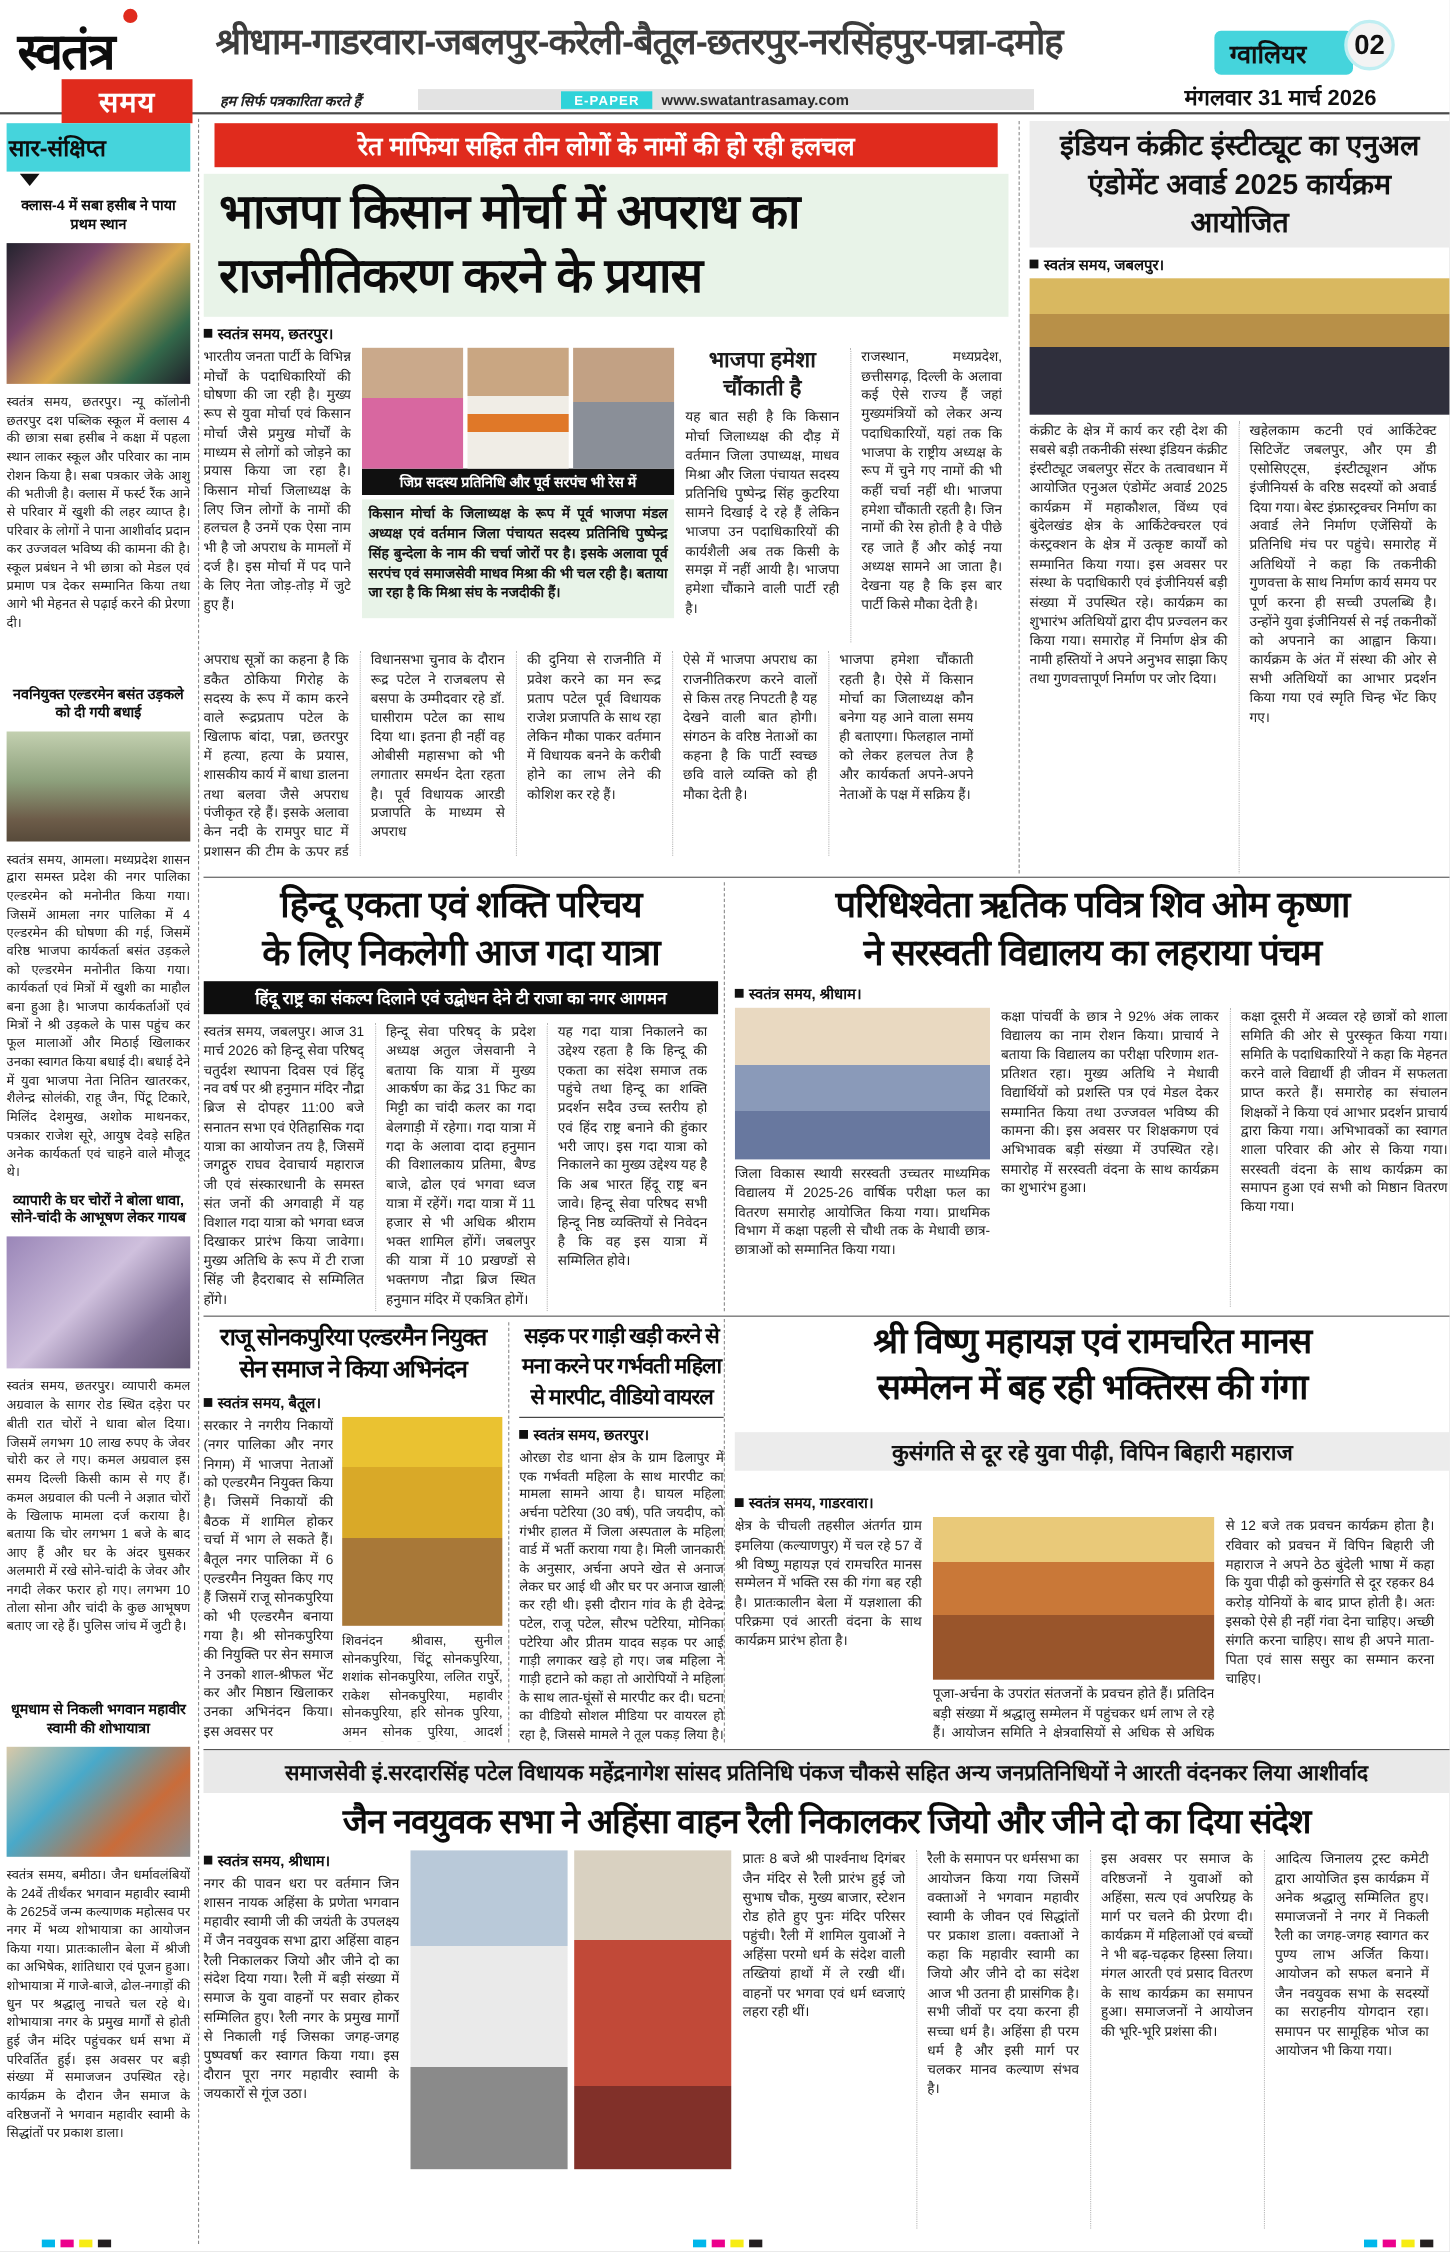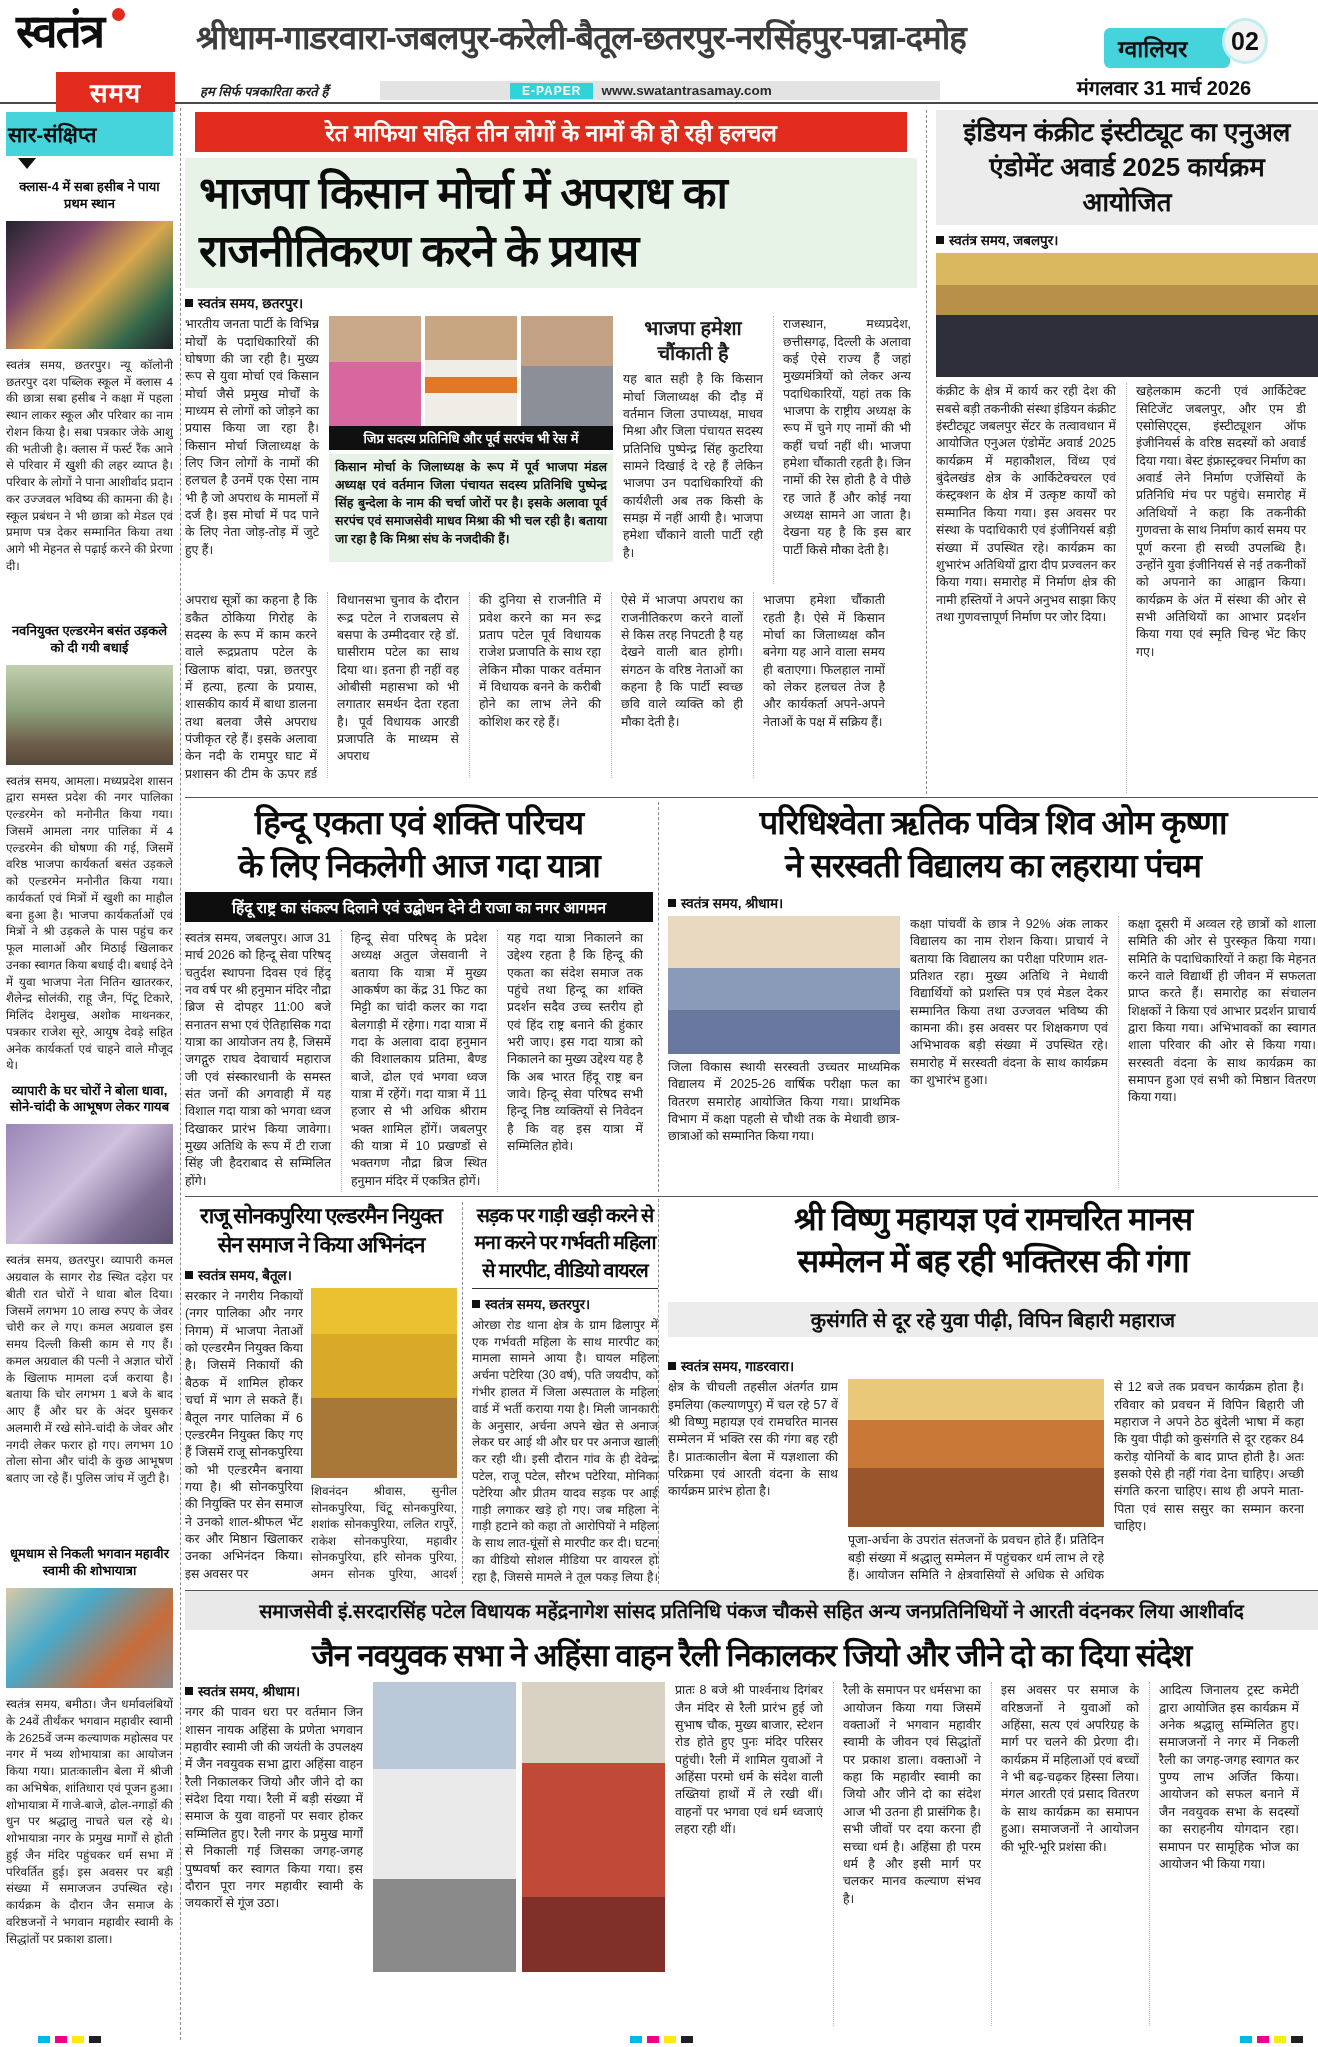--- a/index.html
+++ b/index.html
@@ -3,21 +3,21 @@
 <meta charset="utf-8">
 <style>
   * { margin:0; padding:0; box-sizing:border-box; }
   html,body { background:#cfcfcf; }
   body { font-family:"Liberation Sans","DejaVu Sans",sans-serif; }
   .page { position:relative; width:1318px; height:2047px; background:#ffffff; margin:0 auto; overflow:hidden; color:#1c1c1c; }
 
   
   .masthead { position:absolute; left:0; top:0; width:1318px; height:104px; border-bottom:2px solid #4a4a4a; background:#fff; }
   .logo { position:absolute; left:16px; top:6px; width:166px; height:94px; }
-  .logo-top { font-size:46px; font-weight:800; color:#0d0d0d; letter-spacing:-2px; line-height:1.1; }
+  .logo-top { font-size:46px; font-weight:800; color:#0d0d0d; letter-spacing:-2px; line-height:1.1;margin-top:16px; }
   .logo-dot { position:absolute; left:96px; top:2px; width:13px; height:13px; border-radius:50%; background:#e02b1d; }
   .logo-bottom { position:absolute; left:40px; top:66px; background:#e02b1d; color:#fff; font-weight:800; font-size:26px; padding:2px 34px; letter-spacing:1px; }
   .cities { position:absolute; left:196px; top:14px; width:880px; font-size:33px; font-weight:700; color:#3d3d3d; letter-spacing:-1px; white-space:nowrap; }
   .edition-pill { position:absolute; left:1104px; top:28px; background:#45d4dc; border-radius:6px; padding:4px 42px 4px 14px; font-size:23px; font-weight:800; color:#111; }
   .edition-num { position:absolute; left:1222px; top:18px; width:46px; height:46px; border-radius:50%; background:#f3f3f3; border:3px solid #bfeef2; font-size:25px; font-weight:800; color:#111; display:flex; align-items:center; justify-content:center; }
   .date-line { position:absolute; left:1020px; top:74px; width:288px; text-align:center; font-size:20px; font-weight:800; color:#101010; }
   .tagline { position:absolute; left:200px; top:82px; font-size:13px; font-weight:700; font-style:italic; color:#222; }
   .substrip { position:absolute; left:380px; top:81px; width:560px; height:19px; background:#e3e3e3; display:flex; align-items:center; }
   .epaper { background:#2fd3d9; color:#fff; font-size:12px; font-weight:800; padding:1px 12px; margin-left:130px; letter-spacing:1px; }
   .website { font-size:13.5px; font-weight:700; color:#2b2b2b; margin-left:8px; }

